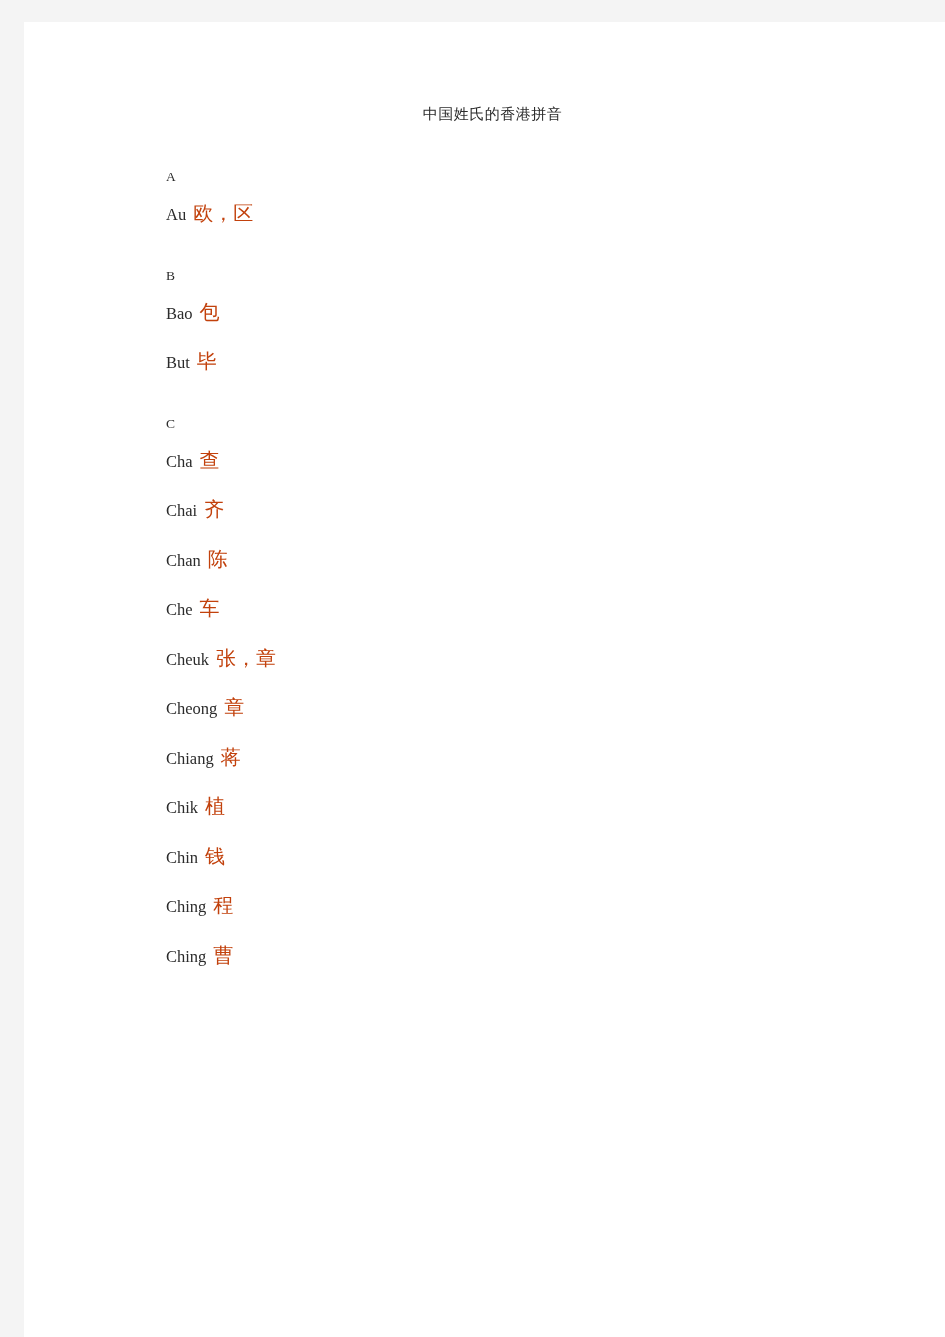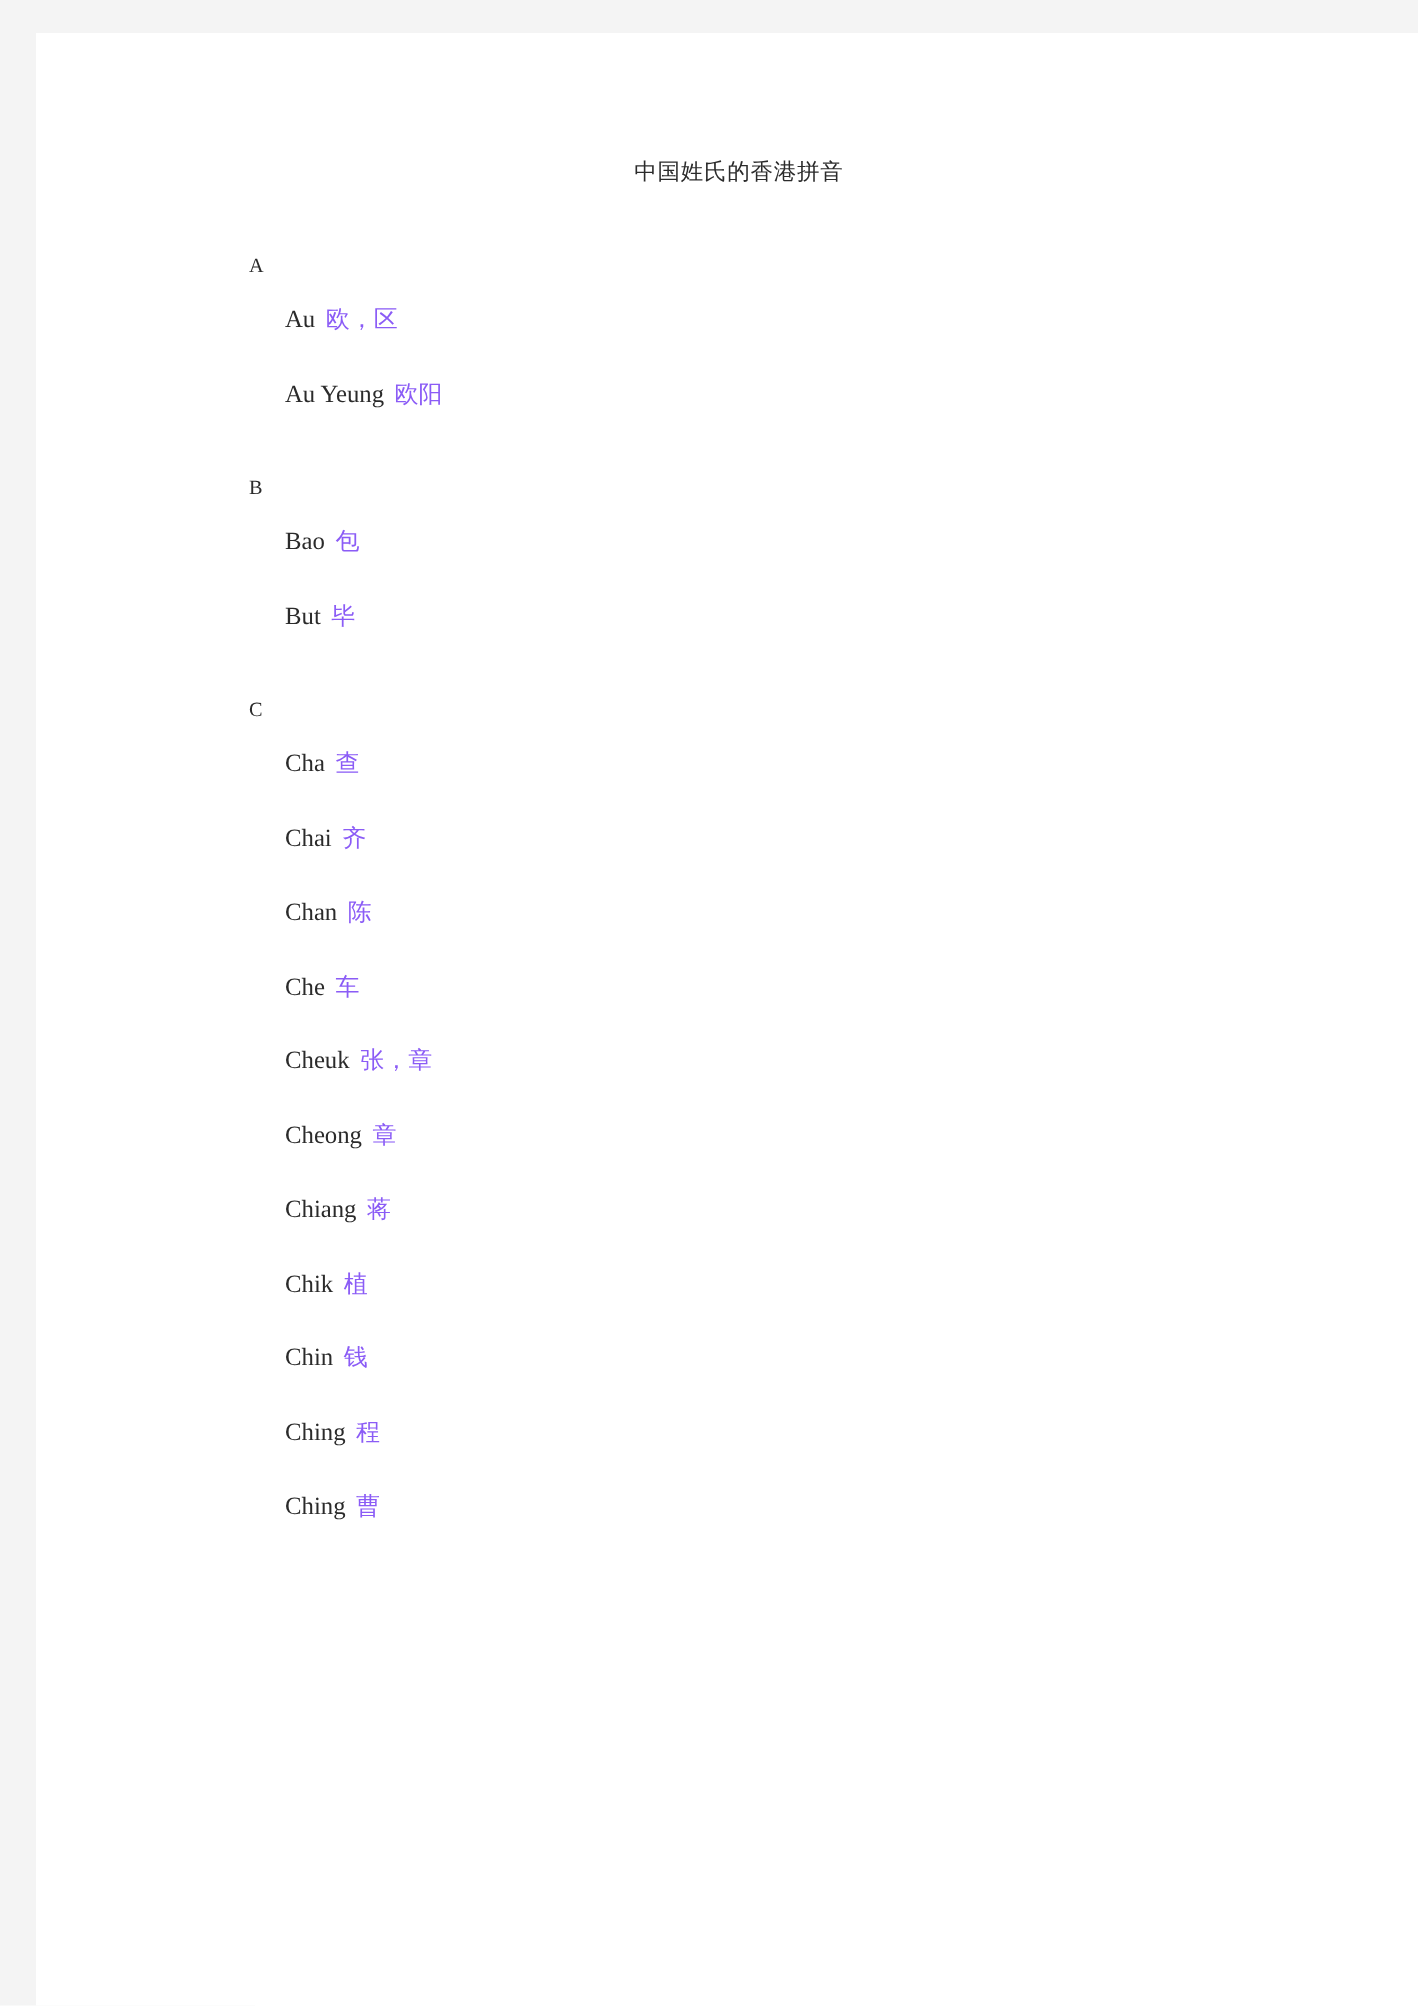--- a/index.html
+++ b/index.html
@@ -53,44 +53,42 @@
   .entry {
     height: 49.5px;
     line-height: 30px;
     color: #2b2b2b;
     white-space: nowrap;
   }
   .entry .rom {
     font-family: "Liberation Serif", serif;
     font-size: 16.5px;
     color: #2b2b2b;
-    margin-left: 24px;
   }
   .entry .han {
     font-family: "DejaVu Sans", "Liberation Sans", sans-serif;
-    font-size: 16px;
-    color: #8b5cf6;
+    font-size: 20px;
+    color: #c2410c;
     margin-left: 7px;
   }
   .section + .section {
     margin-top: 13px;
   }
 </style>
 </head>
 <body>
 
 <div id="page">
 
   <div id="doc-title">中国姓氏的香港拼音</div>
 
   <div id="content">
       <div class="section">
         <div class="section-letter">A</div>
         <div class="entry"><span class="rom">Au</span><span class="han">欧，区</span></div>
-        <div class="entry"><span class="rom">Au Yeung</span><span class="han">欧阳</span></div>
       </div>
       <div class="section">
         <div class="section-letter">B</div>
         <div class="entry"><span class="rom">Bao</span><span class="han">包</span></div>
         <div class="entry"><span class="rom">But</span><span class="han">毕</span></div>
       </div>
       <div class="section">
         <div class="section-letter">C</div>
         <div class="entry"><span class="rom">Cha</span><span class="han">查</span></div>
         <div class="entry"><span class="rom">Chai</span><span class="han">齐</span></div>

